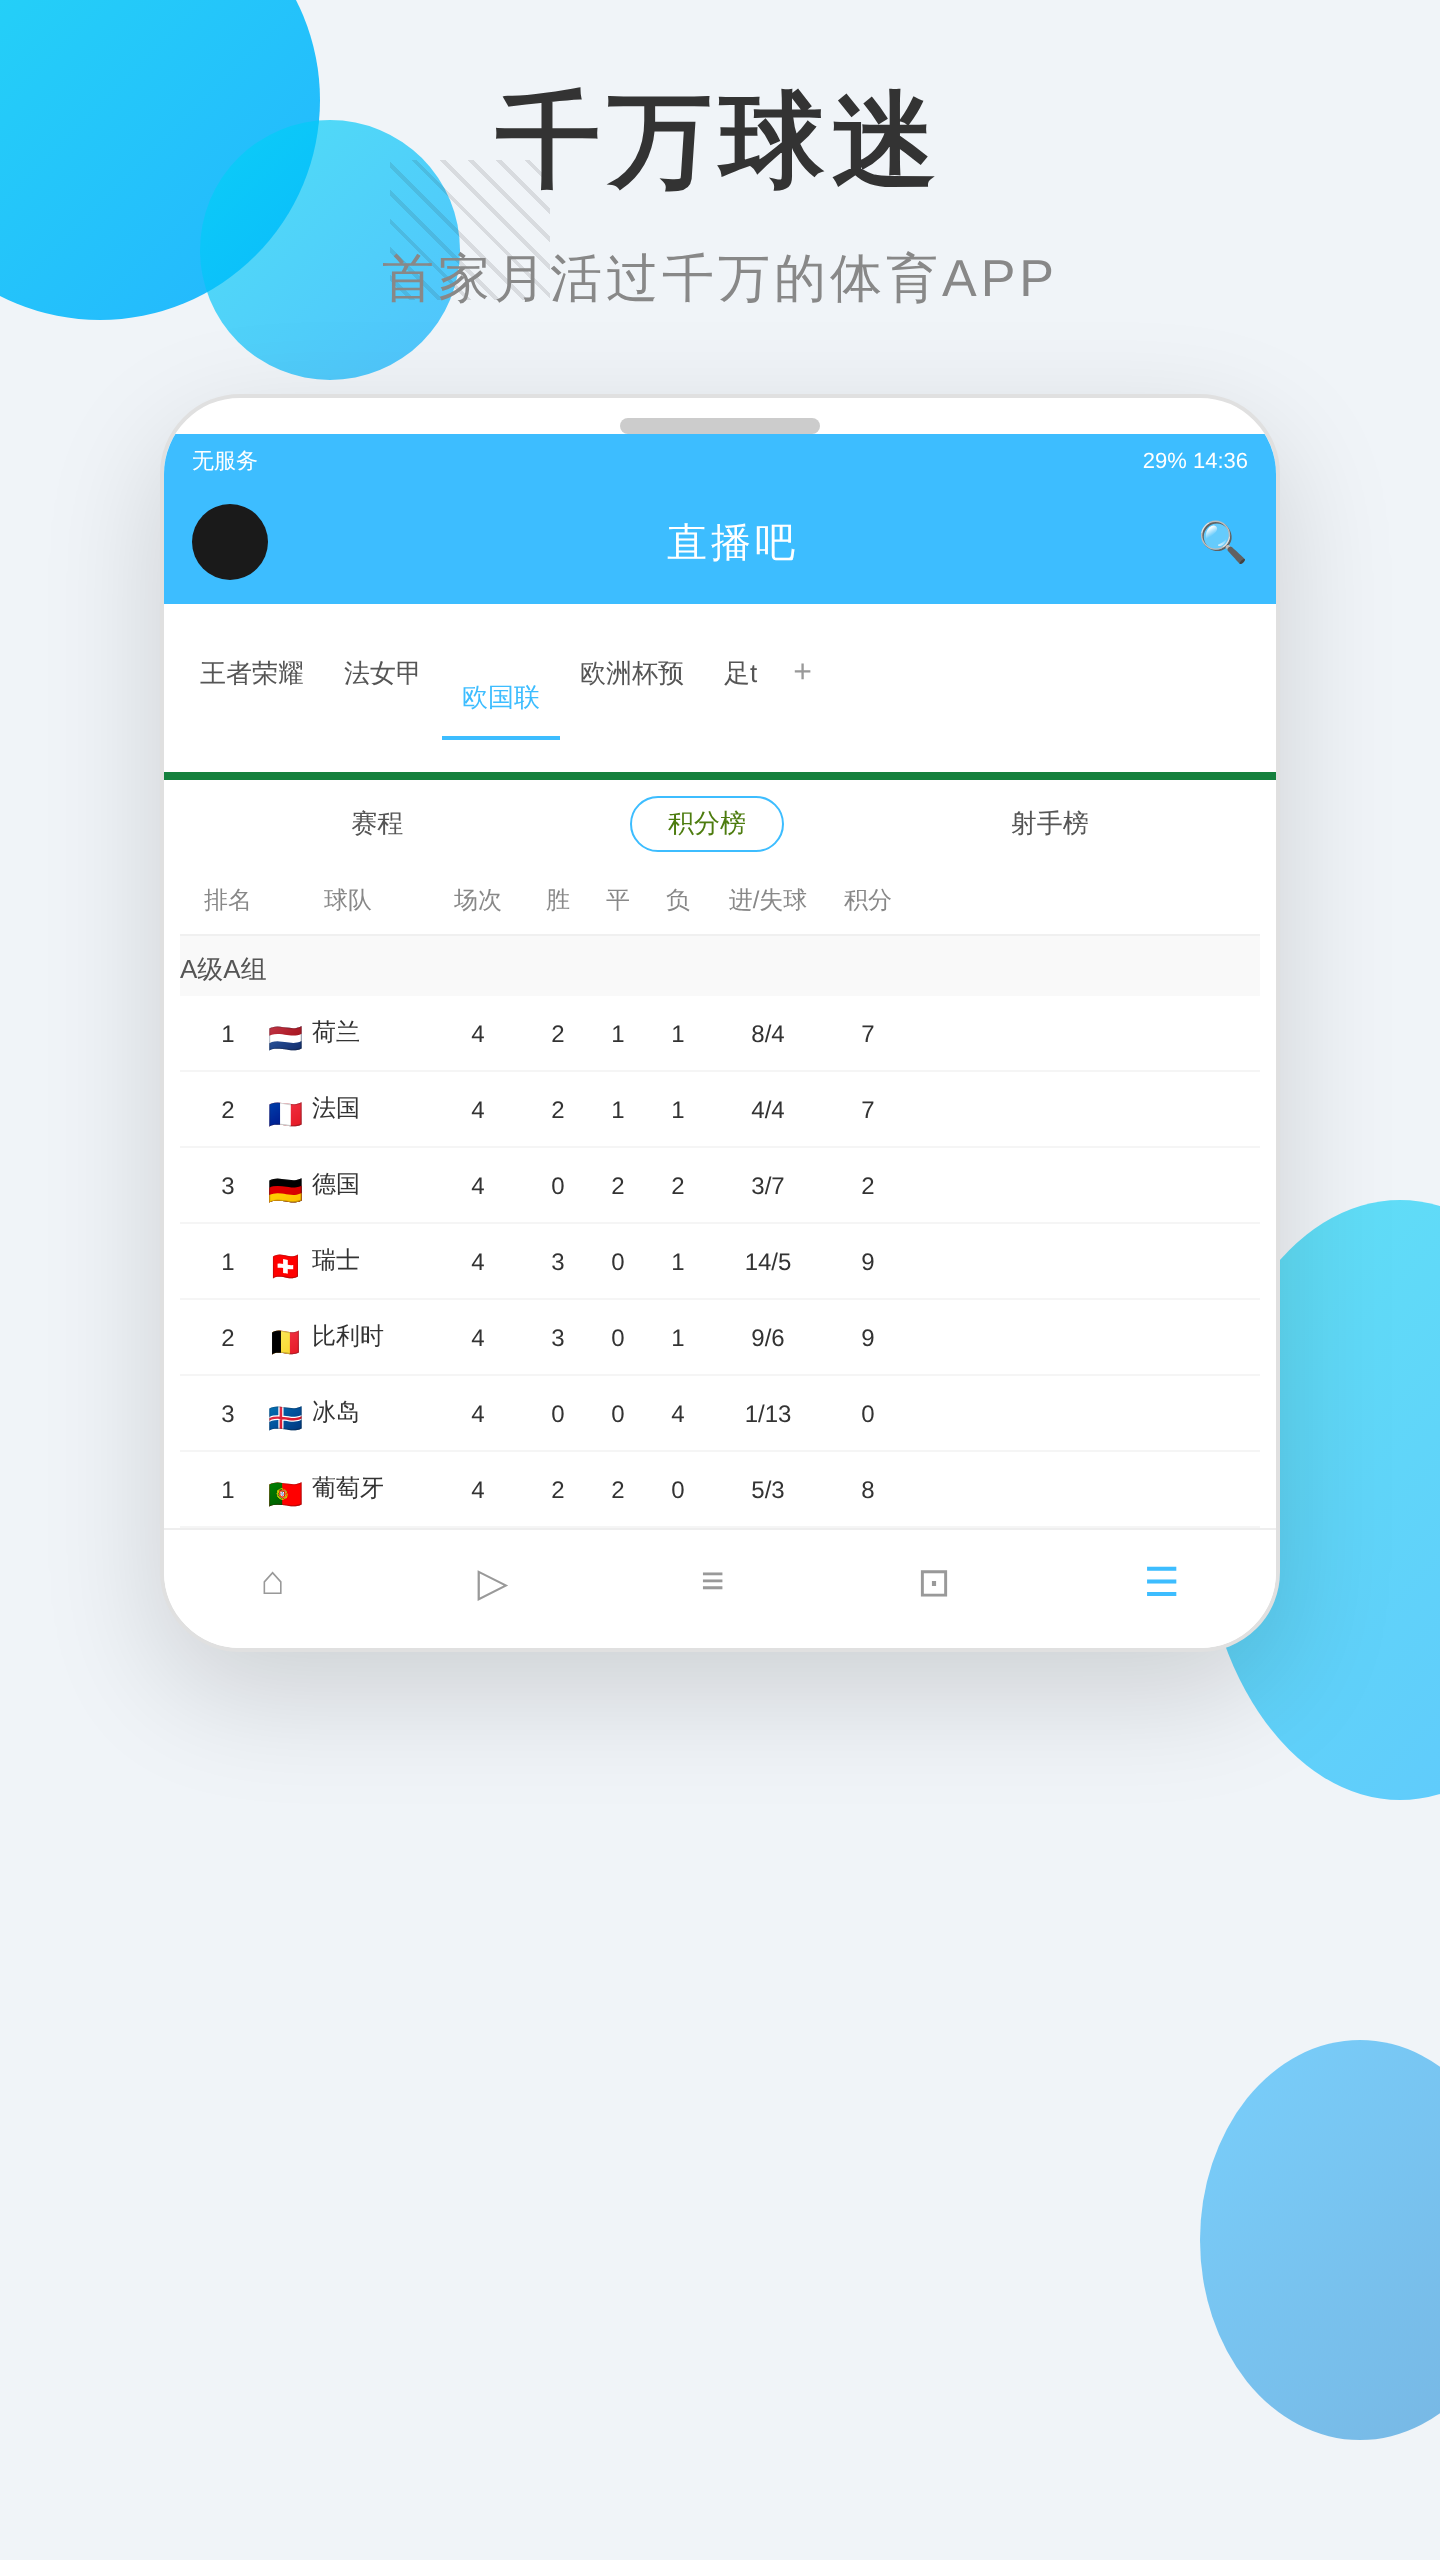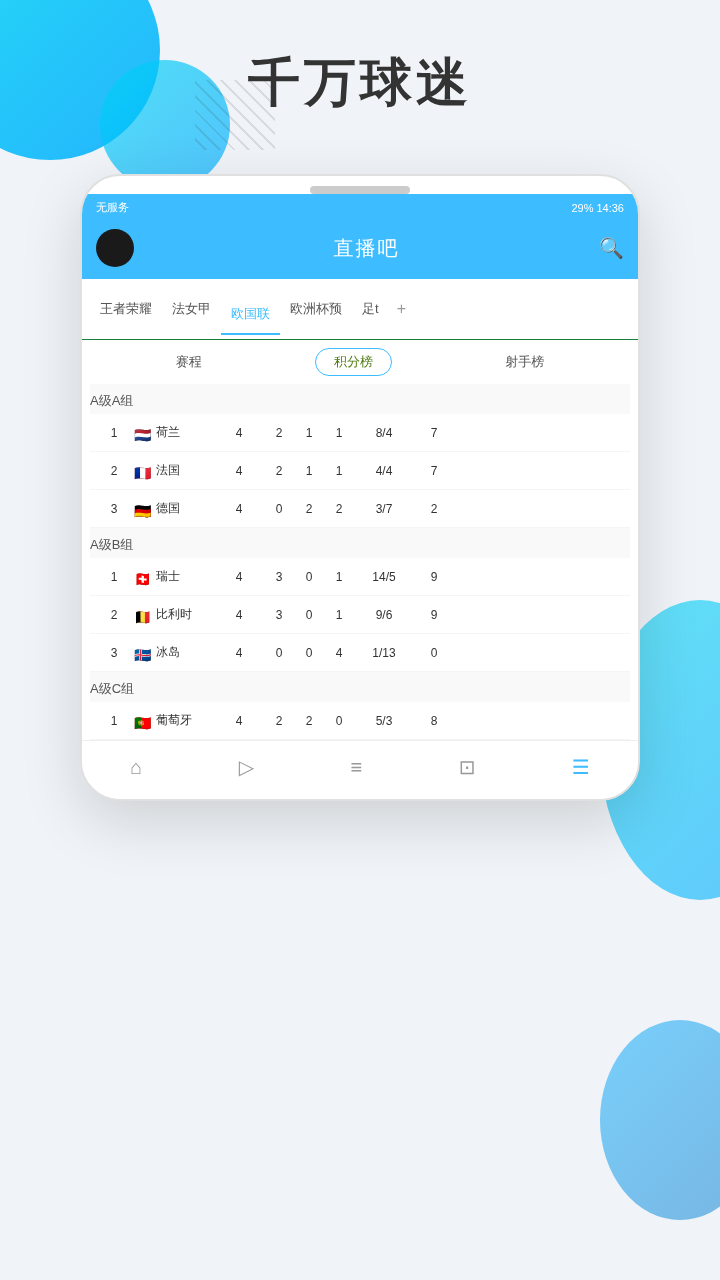--- a/index.html
+++ b/index.html
@@ -52,21 +52,21 @@
       background: linear-gradient(135deg, #00aaff, #0077cc);
       border-radius: 50%;
       opacity: 0.5;
     }
 
     
     .header-section {
       position: relative;
       z-index: 2;
       text-align: center;
-      padding: 48px 0 40px;
+      padding: 36px 0 40px;
     }
     .main-title {
       font-size: 52px;
       font-weight: 600;
       color: #333;
       letter-spacing: 4px;
       margin-bottom: 16px;
     }
     .sub-title {
       font-size: 26px;
@@ -139,24 +139,24 @@
     }
     .search-icon-btn {
       color: #fff;
       font-size: 20px;
       cursor: pointer;
     }
 
     
     .nav-tabs {
       display: flex;
-      align-items: center;
+      align-items: flex-start;
       background: #fff;
-      padding: 4px 8px;
-      border-bottom: 1px solid #15803d;
+      padding: 16px 8px;
+      border-bottom: 4px solid #15803d;
       overflow: hidden;
     }
     .nav-tab {
       padding: 10px 10px;
       font-size: 13px;
       color: #555;
       white-space: nowrap;
       cursor: pointer;
     }
     .nav-tab.active {
@@ -296,20 +296,21 @@
 <body>
 
 <div class="bg-circle-1"></div>
 <div class="bg-circle-2"></div>
 <div class="diagonal-lines"></div>
 <div class="bg-circle-3"></div>
 <div class="bg-circle-4"></div>
 
 <div class="header-section">
   <h1 class="main-title">千万球迷</h1>
+  <p class="sub-title">首家月活过千万的体育APP</p>
 </div>
 
 <div class="phone-wrapper">
   <div class="phone-mockup">
     <div class="phone-notch"></div>
 
     <div class="status-bar">
       <span class="status-left">无服务</span>
       <span class="status-right">29% 14:36</span>
     </div>
@@ -330,20 +331,30 @@
     </div>
 
     <div class="sub-tabs">
       <span class="sub-tab">赛程</span>
       <span class="sub-tab active">积分榜</span>
       <span class="sub-tab">射手榜</span>
     </div>
 
     <div class="table-container">
 
+      <div class="table-header">
+        <span>排名</span>
+        <span>球队</span>
+        <span>场次</span>
+        <span>胜</span>
+        <span>平</span>
+        <span>负</span>
+        <span>进/失球</span>
+        <span>积分</span>
+      </div>
 
       <div class="group-header">A级A组</div>
 
       <div class="table-row">
         <span>1</span>
         <span class="team-cell">
           <span class="flag">🇳🇱</span>
           <span>荷兰</span>
         </span>
         <span>4</span>
@@ -375,21 +386,20 @@
           <span>德国</span>
         </span>
         <span>4</span>
         <span>0</span>
         <span>2</span>
         <span>2</span>
         <span>3/7</span>
         <span>2</span>
       </div>
 
-      <div class="group-header">A级B组</div>
 
       <div class="table-row">
         <span>1</span>
         <span class="team-cell">
           <span class="flag">🇨🇭</span>
           <span>瑞士</span>
         </span>
         <span>4</span>
         <span>3</span>
         <span>0</span>
@@ -419,21 +429,20 @@
           <span>冰岛</span>
         </span>
         <span>4</span>
         <span>0</span>
         <span>0</span>
         <span>4</span>
         <span>1/13</span>
         <span>0</span>
       </div>
 
-      <div class="group-header">A级C组</div>
 
       <div class="table-row">
         <span>1</span>
         <span class="team-cell">
           <span class="flag">🇵🇹</span>
           <span>葡萄牙</span>
         </span>
         <span>4</span>
         <span>2</span>
         <span>2</span>

